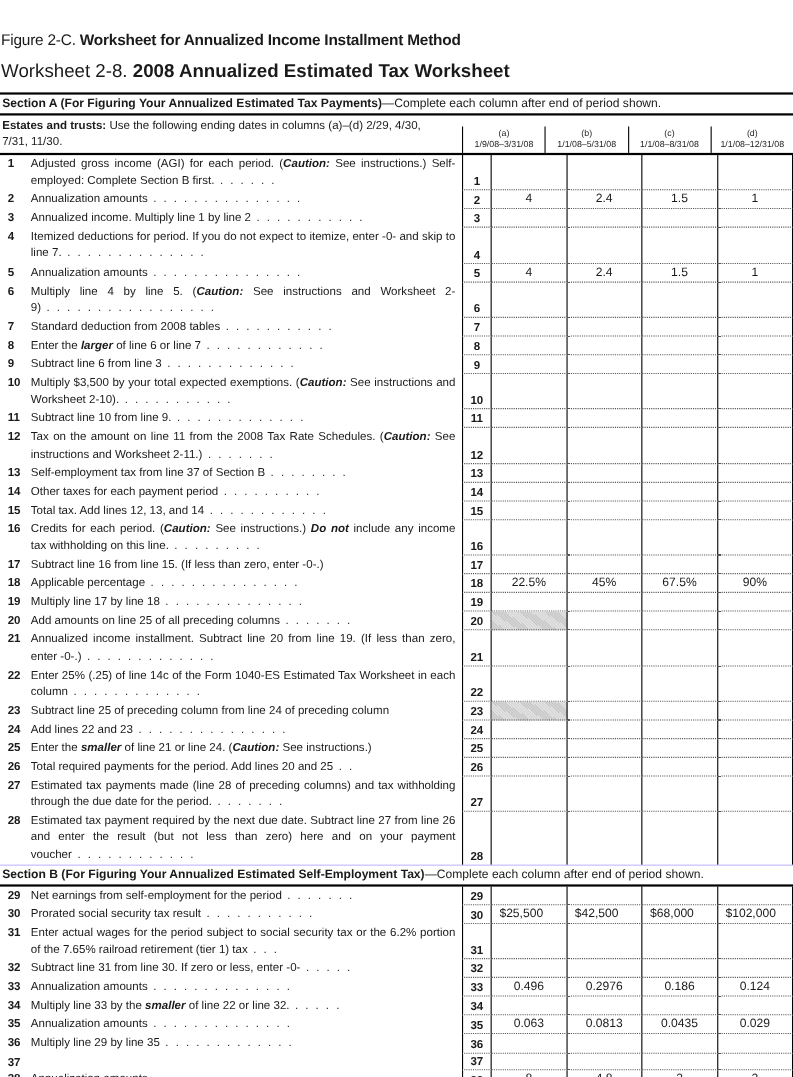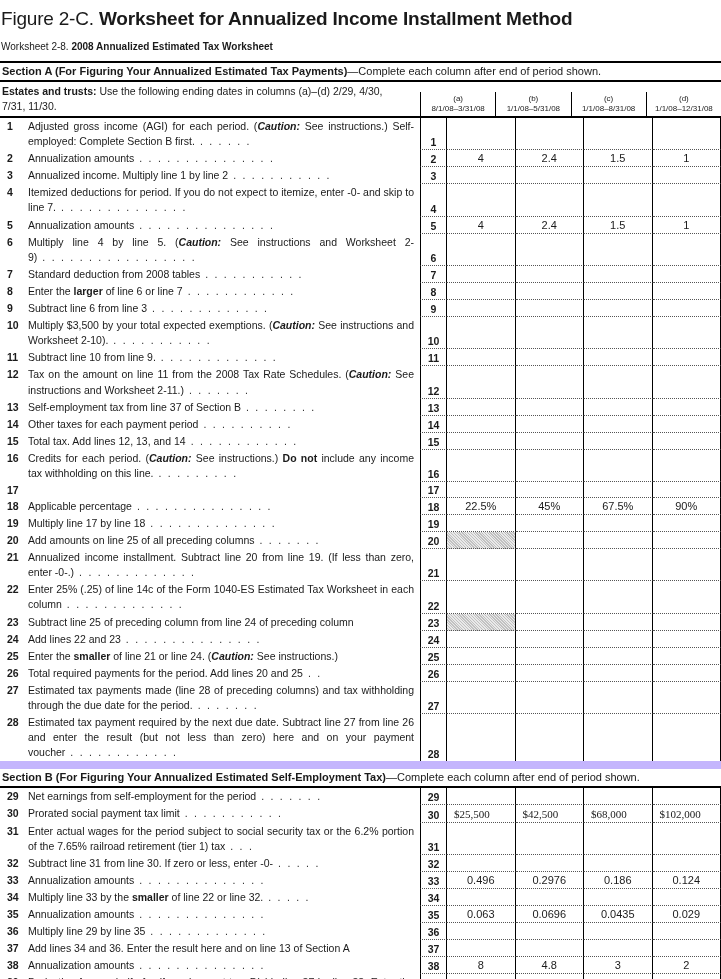--- a/index.html
+++ b/index.html
@@ -2,59 +2,59 @@
 <html><head>
 <meta charset="utf-8">
 <style>
   * { box-sizing: border-box; margin: 0; padding: 0; }
   body {
     width: 721px; background: #fff; color: #1a1a1a;
     font-family: "Liberation Sans", sans-serif;
     -webkit-font-smoothing: antialiased;
   }
   .page { width: 721px; padding-top: 8px; }
-  .fig-title { font-size: 19px; letter-spacing: -0.2px; padding-left: 1px; }
+  .fig-title { font-size: 14px; letter-spacing: -0.2px; padding-left: 1px; margin-top: 20px; }
   .fig-title .main { font-weight: bold; }
-  .sub-title { font-size: 10px; margin: 11px 0 9px 1px; }
+  .sub-title { font-size: 17px; margin: 11px 0 9px 1px; }
   .sub-title .main { font-weight: bold; }
 
   .worksheet { border-top: 2px solid #000; border-bottom: 2px solid #000; }
   .sec-band { font-size: 11px; padding: 2px 2px 3px 2px; border-bottom: 2px solid #000; }
   .sec-band .bold { font-weight: bold; }
-  .sec-band.bandB { border-top: 8px solid #c4b5fd; }
+  .sec-band.bandB { border-top: 1px solid #c4b5fd; }
 
   .colhead-row { display: flex; border-bottom: 2px solid #000; min-height: 34px; align-items: flex-end; }
   .colhead-desc { width: 420px; font-size: 10.5px; line-height: 15px; padding: 2px 30px 2px 2px; }
   .colhead-desc .bold { font-weight: bold; }
   .colhead-cell {
     flex: 1 1 0; border-left: 1px solid #000; text-align: center;
     font-size: 8px; line-height: 10px; display: flex; flex-direction: column;
     justify-content: center; padding: 2px 0;
   }
 
   .row { display: flex; align-items: stretch; min-height: 15.8px; }
   .desc {
     width: 420px; position: relative; padding: 1px 6px 1px 28px;
     font-size: 10.5px; line-height: 15.1px; text-align: justify;
   }
   .lnum { position: absolute; left: 7px; top: 1px; font-weight: bold; font-size: 10.5px; }
-  .b  { font-weight: bold; }
+  .b  { font-weight: bold; font-style: italic; }
   .bi { font-weight: bold; font-style: italic; }
   .leader { word-spacing: 3.5px; margin-left: 5px; white-space: nowrap; color: #2a2a2a; }
 
   .ncell {
     width: 27px; border-left: 1px solid #000; border-right: 1px solid #000;
     border-bottom: 1px dotted #555; font-weight: bold; font-size: 10.5px;
     display: flex; align-items: flex-end; justify-content: center; padding-bottom: 1px;
   }
   .dcell {
     width: 68.5px; border-right: 1px solid #000; border-bottom: 1px dotted #555;
     display: flex; align-items: center; justify-content: center; font-size: 11px;
   }
-  .dcell.money { justify-content: flex-start; padding-left: 7px; font-family: Liberation Serif, serif; }
+  .dcell.money { justify-content: flex-start; padding-left: 7px; }
   .dcell.shaded {
     background-color: #c9c9c9;
     background-image: repeating-linear-gradient(45deg, rgba(255,255,255,.6) 0 1px, rgba(0,0,0,0.04) 1px 2px);
   }
   .rows .row:last-child .ncell, .rows .row:last-child .dcell { border-bottom: none; }
 </style>
 </head>
 <body>
 
 <div class="page">
@@ -75,21 +75,21 @@
       <span class="bold">Section A (For Figuring Your Annualized Estimated Tax Payments)</span><span>—Complete each column after end of period shown.</span>
     </div>
 
     <div class="colhead-row">
       <div class="colhead-desc">
         <span class="bold">Estates and trusts:</span><span> Use the following ending dates in columns (a)–(d) 2/29, 4/30, 7/31, 11/30.</span>
       </div>
 
     <div class="colhead-cell">
           <div>(a)</div>
-          <div>8/1/08–3/31/08</div>
+          <div>1/9/08–3/31/08</div>
         </div>
         <div class="colhead-cell">
           <div>(b)</div>
           <div>1/1/08–5/31/08</div>
         </div>
         <div class="colhead-cell">
           <div>(c)</div>
           <div>1/1/08–8/31/08</div>
         </div>
         <div class="colhead-cell">
@@ -221,21 +221,21 @@
         </div>
         <div class="row">
           <div class="desc"><span class="lnum">16</span><span>Credits for each period. (</span><span class="bi">Caution:</span><span> See instructions.) </span><span class="b">Do not</span><span> include any income tax withholding on this line.</span><span class="leader">. . . . . . . . .</span></div>
           <div class="ncell">16</div>
           <div class="dcell"></div>
           <div class="dcell"></div>
           <div class="dcell"></div>
           <div class="dcell"></div>
         </div>
         <div class="row">
-          <div class="desc"><span class="lnum">17</span></div>
+          <div class="desc"><span class="lnum">17</span><span>Subtract line 16 from line 15. (If less than zero, enter -0-.)</span></div>
           <div class="ncell">17</div>
           <div class="dcell"></div>
           <div class="dcell"></div>
           <div class="dcell"></div>
           <div class="dcell"></div>
         </div>
         <div class="row">
           <div class="desc"><span class="lnum">18</span><span>Applicable percentage</span><span class="leader">. . . . . . . . . . . . . . .</span></div>
           <div class="ncell">18</div>
           <div class="dcell">22.5%</div>
@@ -332,21 +332,21 @@
     <div class="rows" id="rowsB">
         <div class="row">
           <div class="desc"><span class="lnum">29</span><span>Net earnings from self-employment for the period</span><span class="leader">. . . . . . .</span></div>
           <div class="ncell">29</div>
           <div class="dcell"></div>
           <div class="dcell"></div>
           <div class="dcell"></div>
           <div class="dcell"></div>
         </div>
         <div class="row">
-          <div class="desc"><span class="lnum">30</span><span>Prorated social payment tax limit</span><span class="leader">. . . . . . . . . . .</span></div>
+          <div class="desc"><span class="lnum">30</span><span>Prorated social security tax result</span><span class="leader">. . . . . . . . . . .</span></div>
           <div class="ncell">30</div>
           <div class="dcell money">$25,500</div>
           <div class="dcell money">$42,500</div>
           <div class="dcell money">$68,000</div>
           <div class="dcell money">$102,000</div>
         </div>
         <div class="row">
           <div class="desc"><span class="lnum">31</span><span>Enter actual wages for the period subject to social security tax or the 6.2% portion of the 7.65% railroad retirement (tier 1) tax</span><span class="leader">. . .</span></div>
           <div class="ncell">31</div>
           <div class="dcell"></div>
@@ -375,34 +375,34 @@
           <div class="ncell">34</div>
           <div class="dcell"></div>
           <div class="dcell"></div>
           <div class="dcell"></div>
           <div class="dcell"></div>
         </div>
         <div class="row">
           <div class="desc"><span class="lnum">35</span><span>Annualization amounts</span><span class="leader">. . . . . . . . . . . . . .</span></div>
           <div class="ncell">35</div>
           <div class="dcell">0.063</div>
-          <div class="dcell">0.0696</div>
+          <div class="dcell">0.0813</div>
           <div class="dcell">0.0435</div>
           <div class="dcell">0.029</div>
         </div>
         <div class="row">
           <div class="desc"><span class="lnum">36</span><span>Multiply line 29 by line 35</span><span class="leader">. . . . . . . . . . . . .</span></div>
           <div class="ncell">36</div>
           <div class="dcell"></div>
           <div class="dcell"></div>
           <div class="dcell"></div>
           <div class="dcell"></div>
         </div>
         <div class="row">
-          <div class="desc"><span class="lnum">37</span><span>Add lines 34 and 36. Enter the result here and on line 13 of Section A</span></div>
+          <div class="desc"><span class="lnum">37</span></div>
           <div class="ncell">37</div>
           <div class="dcell"></div>
           <div class="dcell"></div>
           <div class="dcell"></div>
           <div class="dcell"></div>
         </div>
         <div class="row">
           <div class="desc"><span class="lnum">38</span><span>Annualization amounts</span><span class="leader">. . . . . . . . . . . . . .</span></div>
           <div class="ncell">38</div>
           <div class="dcell">8</div>

